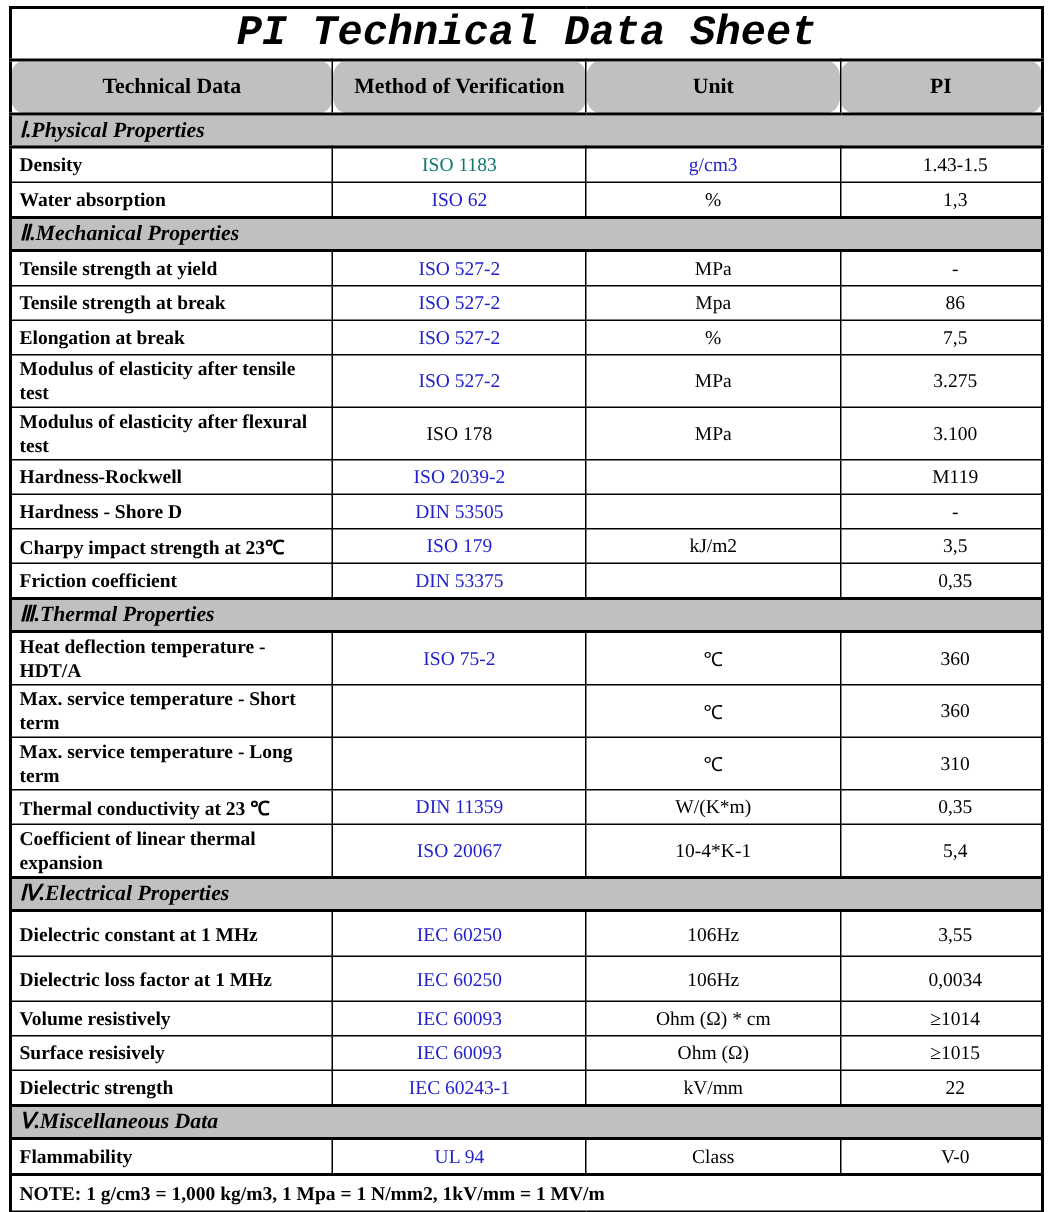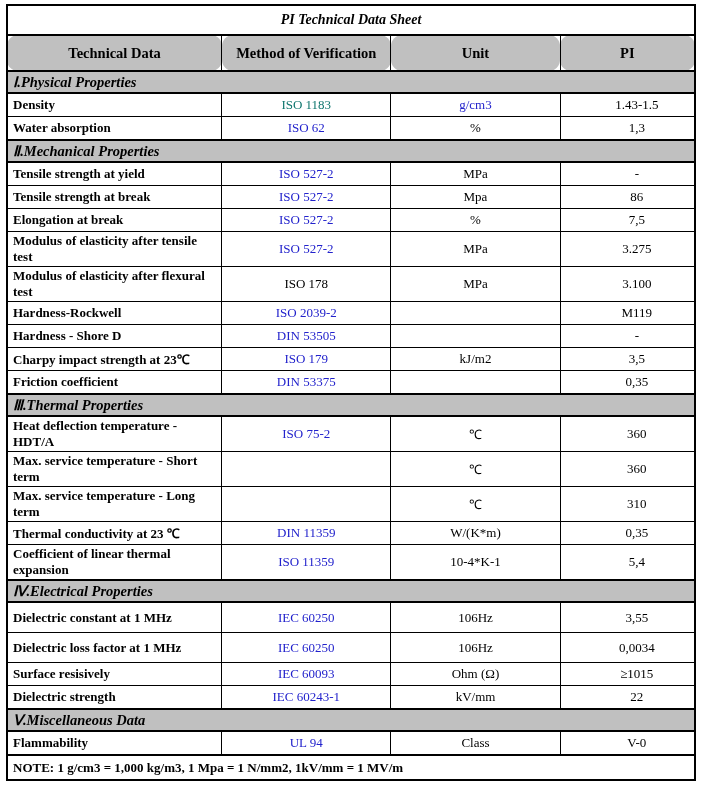--- a/index.html
+++ b/index.html
@@ -26,27 +26,28 @@
 
   .tds td, .tds th {
     border: 1px solid #000;
     padding: 1px 5px;
     font-size: 13px;
     color: #000;
     overflow: hidden;
     vertical-align: middle;
   }
   tr.title-row th {
-    font-size: 14px;
+    font-size: 28px;
     font-style: italic;
     font-weight: bold;
     text-align: center;
     height: 26px;
     background: #ffffff;
     border-bottom: 2px solid #000;
+    font-family: Liberation Mono, monospace;
   }
   tr.header-row th {
     background: #c0c0c0;
     font-weight: bold;
     font-size: 14.5px;
     text-align: center;
     height: 32px;
     border-bottom: 2px solid #000;
     border-radius: 11px;
   }
@@ -197,39 +198,45 @@
           <td class="pi">310</td>
         </tr>
         <tr class="data-row s2 r3">
           <td class="prop">Thermal conductivity at 23 ℃</td>
           <td class="method" style="color: rgb(34, 34, 204);">DIN 11359</td>
           <td class="unit">W/(K*m)</td>
           <td class="pi">0,35</td>
         </tr>
         <tr class="data-row s2 r4">
           <td class="prop">Coefficient of linear thermal expansion</td>
-          <td class="method" style="color: rgb(34, 34, 204);">ISO 11359</td>
+          <td class="method" style="color: rgb(34, 34, 204);">ISO 20067</td>
           <td class="unit">10-4*K-1</td>
           <td class="pi">5,4</td>
         </tr>
         <tr class="section-row">
           <td colspan="4">Ⅳ.Electrical Properties</td>
         </tr>
         <tr class="data-row s3 r0">
           <td class="prop">Dielectric constant at 1 MHz</td>
           <td class="method" style="color: rgb(34, 34, 204);">IEC 60250</td>
           <td class="unit">106Hz</td>
           <td class="pi">3,55</td>
         </tr>
         <tr class="data-row s3 r1">
           <td class="prop">Dielectric loss factor at 1 MHz</td>
           <td class="method" style="color: rgb(34, 34, 204);">IEC 60250</td>
           <td class="unit">106Hz</td>
           <td class="pi">0,0034</td>
         </tr>
+        <tr class="data-row s3 r2">
+          <td class="prop">Volume resistively</td>
+          <td class="method" style="color: rgb(34, 34, 204);">IEC 60093</td>
+          <td class="unit">Ohm (Ω) * cm</td>
+          <td class="pi">≥1014</td>
+        </tr>
         <tr class="data-row s3 r3">
           <td class="prop">Surface resisively</td>
           <td class="method" style="color: rgb(34, 34, 204);">IEC 60093</td>
           <td class="unit">Ohm (Ω)</td>
           <td class="pi">≥1015</td>
         </tr>
         <tr class="data-row s3 r4">
           <td class="prop">Dielectric strength</td>
           <td class="method" style="color: rgb(34, 34, 204);">IEC 60243-1</td>
           <td class="unit">kV/mm</td>

